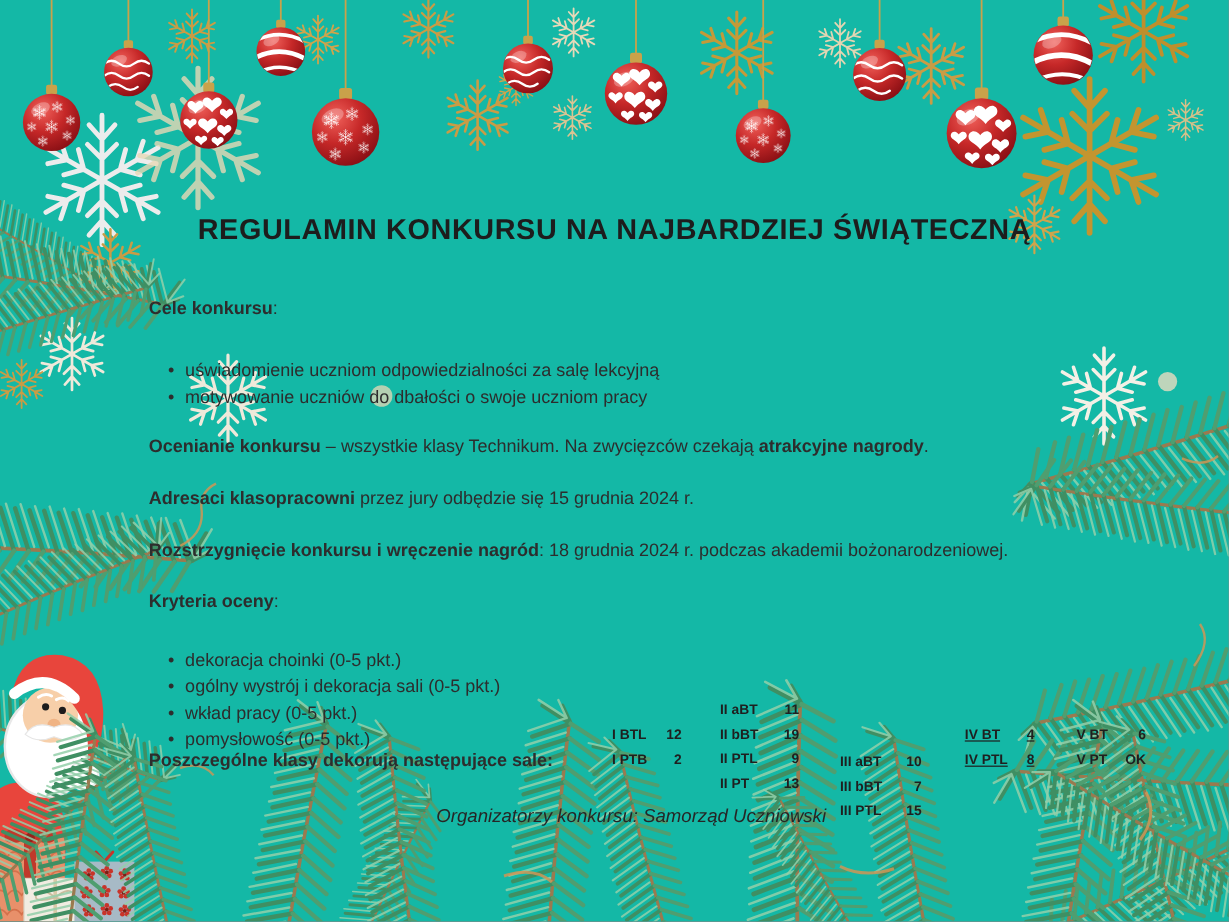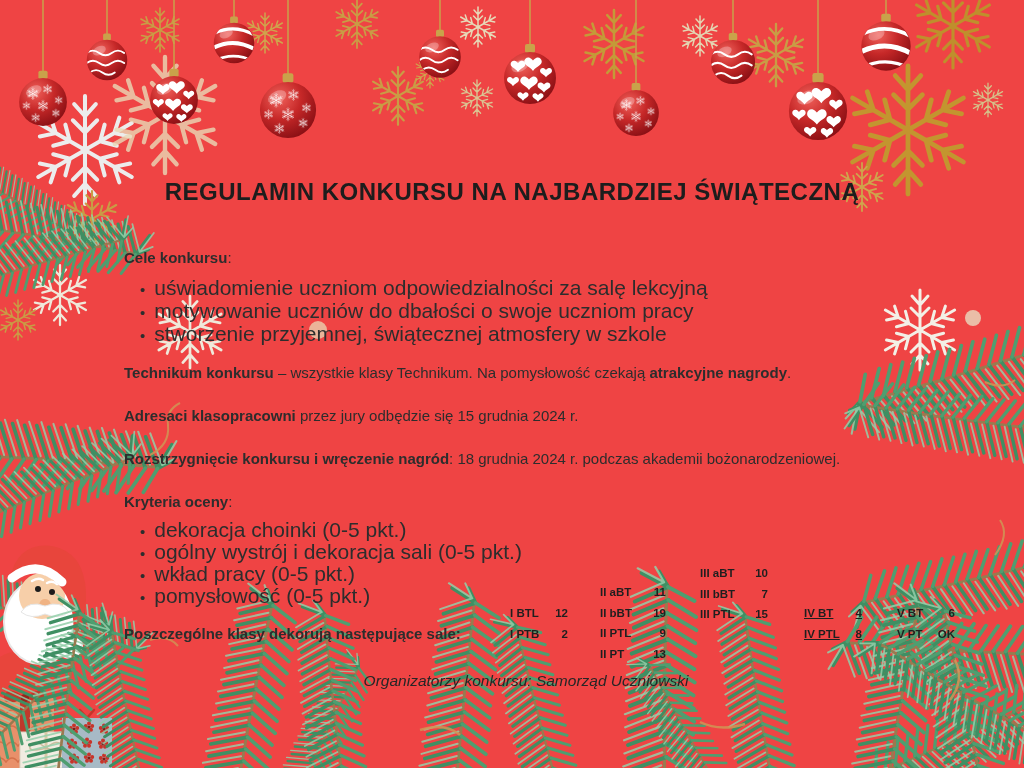--- a/index.html
+++ b/index.html
@@ -1,37 +1,37 @@
 <!DOCTYPE html>
 <html lang="pl"><head>
 <meta charset="utf-8">
 <style>
   html,body{margin:0;padding:0;background:#888;}
-  .page{position:relative;width:1024px;height:768px;background:#ef4444;overflow:hidden;
+  .page{position:relative;width:1024px;height:768px;background:#14b8a6;overflow:hidden;
         font-family:"Liberation Sans","DejaVu Sans",sans-serif;color:#2d2d2d;}
   .deco{position:absolute;left:0;top:0;width:1024px;height:768px;pointer-events:none;}
   .txt{position:absolute;}
   .title{left:0;top:172px;width:1024px;text-align:center;font-weight:700;font-size:24px;
          letter-spacing:.5px;color:#1d1d1d;line-height:40px;}
   .sec-head{left:124px;font-size:15px;}
   .sec-head b{font-weight:700;}
   .line{left:124px;font-size:15px;white-space:nowrap;}
-  .bullets{left:140px;font-size:21px;}
+  .bullets{left:140px;font-size:15px;margin-top:21px;}
   .bullets .brow{display:flex;align-items:baseline;}
   .bullets .brow::before{content:"\2022";margin-right:9px;font-size:15px;color:#2d2d2d;}
   .cele-b .brow{height:23px;line-height:23px;}
   .kryt-b .brow{height:22px;line-height:22px;}
   .lead{left:124px;top:625px;font-size:15px;font-weight:700;}
   .cols{font-size:11.5px;font-weight:700;color:#1f1f1f;}
   .col{position:absolute;}
   .crow{display:flex;justify-content:space-between;height:20.5px;}
   .crow .num{text-align:right;min-width:16px;}
   .col1{left:510px;top:607px;width:58px;}
   .col2{left:600px;top:586px;width:66px;}
-  .col3{left:700px;top:567px;width:68px;}
+  .col3{left:700px;top:629px;width:68px;}
   .col4{left:804px;top:607px;width:58px;text-decoration:underline;}
   .col5{left:897px;top:607px;width:58px;}
   .footer{left:26px;top:672px;width:1000px;text-align:center;font-style:italic;font-size:15.5px;color:#262626;}
 </style>
 </head>
 <body>
 
 <div class="page">
 
   <svg class="deco" viewBox="0 0 1024 768" aria-hidden="true">
@@ -264,27 +264,24 @@
   <div class="txt sec-head" style="top:249px">
     <b>Cele konkursu</b><span>:</span>
   </div>
   <div class="txt bullets cele-b" style="top:276px">
     <div class="brow">
         <span>uświadomienie uczniom odpowiedzialności za salę lekcyjną</span>
       </div>
     <div class="brow">
         <span>motywowanie uczniów do dbałości o swoje uczniom pracy</span>
       </div>
-    <div class="brow">
-        <span>stworzenie przyjemnej, świątecznej atmosfery w szkole</span>
-      </div>
   </div>
 
   <div class="txt line" style="top:364px">
-    <b>Technikum konkursu</b><span> – wszystkie klasy Technikum. Na pomysłowość czekają </span><b>atrakcyjne nagrody</b><span>.</span>
+    <b>Ocenianie konkursu</b><span> – wszystkie klasy Technikum. Na zwycięzców czekają </span><b>atrakcyjne nagrody</b><span>.</span>
   </div>
 
   <div class="txt line" style="top:407px">
     <b>Adresaci klasopracowni</b><span> przez jury odbędzie się 15 grudnia 2024 r.</span>
   </div>
 
   <div class="txt line" style="top:450px">
     <b>Rozstrzygnięcie konkursu i wręczenie nagród</b><span>: 18 grudnia 2024 r. podczas akademii bożonarodzeniowej.</span>
   </div>
 

